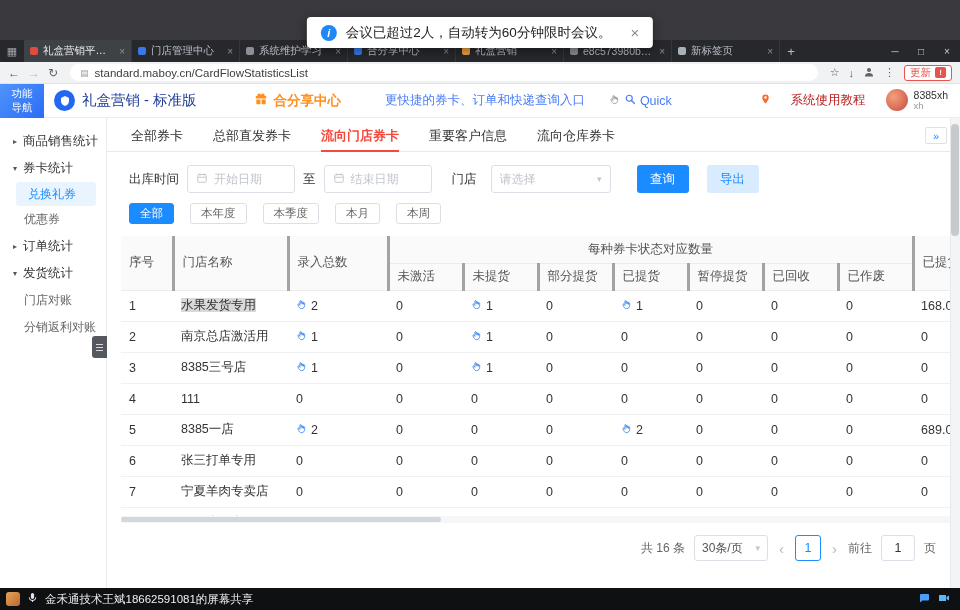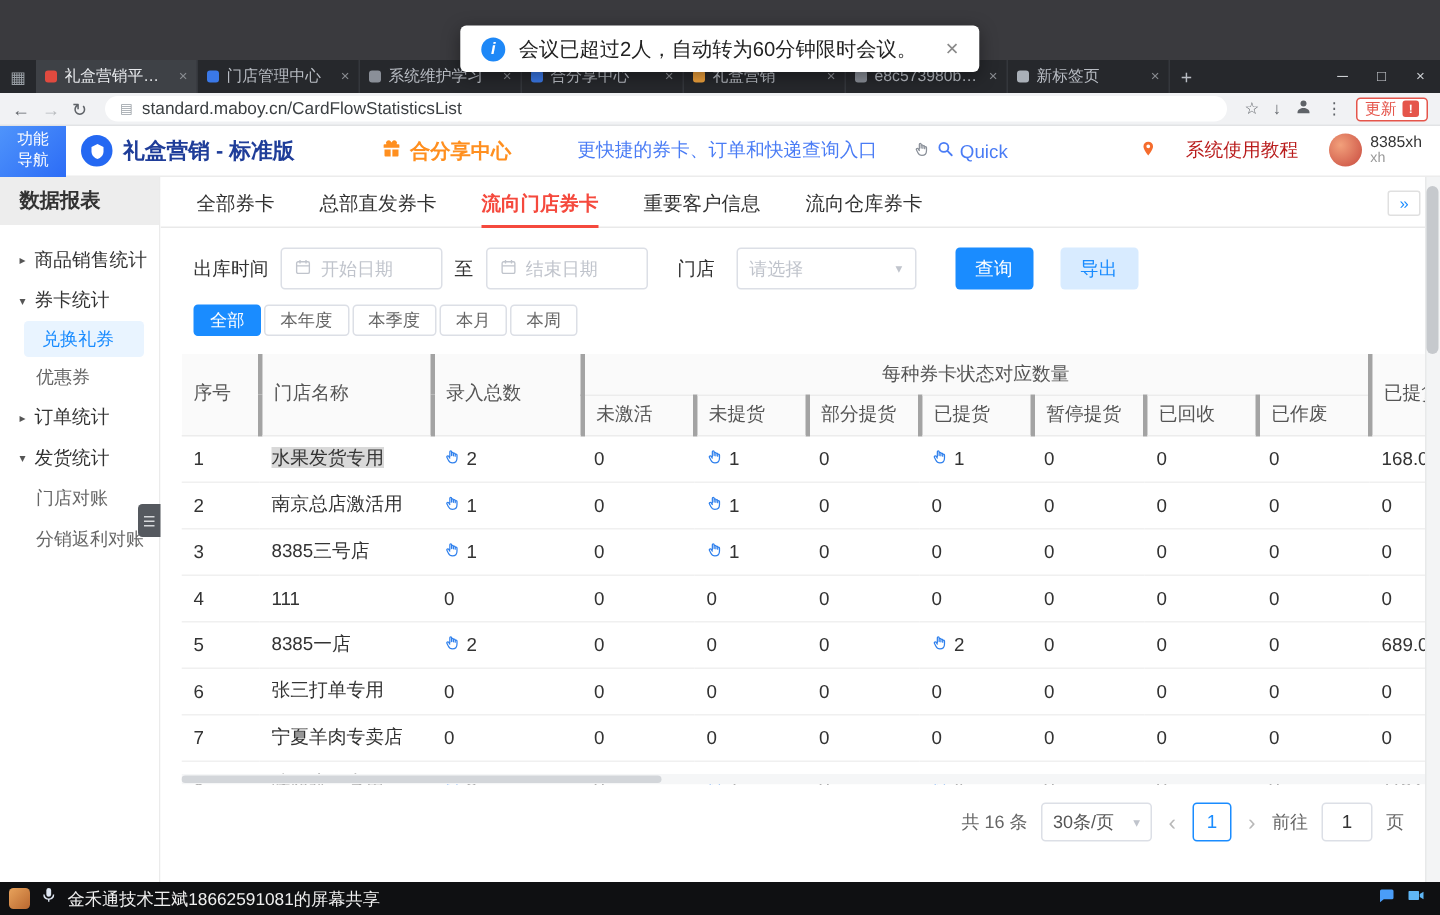--- a/index.html
+++ b/index.html
@@ -44,21 +44,21 @@
        color:#e5554b;font-size:10.5px;padding:0 5px;height:16px;cursor:pointer}
   .updatechip .bang{width:11px;height:11px;border-radius:2px;background:#e5554b;color:#fff;font-size:8px;font-weight:bold;
        display:flex;align-items:center;justify-content:center}
 
   
   .appheader{height:34px;background:#fff;display:flex;align-items:center;border-bottom:1px solid #ececec}
   .navblock{width:44px;height:34px;background:linear-gradient(135deg,#4f94fb,#2c6cf6);color:#fff;font-size:10.5px;
        display:flex;flex-direction:column;align-items:center;justify-content:center;line-height:1.25;flex:none;cursor:pointer}
   .brandwrap{display:flex;align-items:center;gap:7px;margin-left:10px}
   .logo{width:21px;height:21px;border-radius:50%;background:#2468f2;display:flex;align-items:center;justify-content:center;flex:none}
-  .brand{font-size:14.5px;font-weight:bold;color:#1f3d99;white-space:nowrap}
+  .brand{font-size:14.5px;font-weight:normal;color:#1f3d99;white-space:nowrap}
   .sharecenter{display:flex;align-items:center;gap:5px;margin-left:58px;color:#ff8f1f;font-size:13.5px;font-weight:bold;cursor:pointer;white-space:nowrap}
   .quicktip{margin-left:44px;color:#4a7cf5;font-size:12.5px;white-space:nowrap;cursor:pointer}
   .quickbox{display:flex;align-items:center;gap:4px;margin-left:24px;color:#4a7cf5;font-size:12.5px;cursor:pointer}
   .tutorial{display:flex;align-items:center;gap:20px;margin-left:auto;color:#b91c1c;font-size:12.5px;cursor:pointer;white-space:nowrap}
   .userwrap{display:flex;align-items:center;gap:6px;margin-left:20px;margin-right:12px;cursor:pointer}
   .avatar{width:22px;height:22px;border-radius:50%;background:radial-gradient(circle at 35% 35%,#f2a07b,#c84a3f);flex:none}
   .uname{font-size:10.5px;color:#333;line-height:1.15}
   .usub{font-size:9.5px;color:#999;line-height:1.15}
 
   
@@ -85,21 +85,21 @@
   .filters{display:flex;align-items:center;gap:8px;margin:13px 0 0 22px;font-size:12.5px;color:#333}
   .dinput{width:108px;height:28px;border:1px solid #dcdfe6;border-radius:3px;display:flex;align-items:center;gap:6px;
        padding:0 8px;background:#fff;cursor:text}
   .ph{color:#c0c4cc;font-size:12px;white-space:nowrap}
   .selbox{width:120px;height:28px;border:1px solid #dcdfe6;border-radius:3px;display:flex;align-items:center;
        justify-content:space-between;padding:0 8px;background:#fff;margin-left:6px;cursor:pointer}
   .chev{color:#c0c4cc;font-size:9px}
   .btn-primary{width:52px;height:28px;background:#1a8cff;color:#fff;border:none;border-radius:3px;font-size:12.5px;margin-left:18px;cursor:pointer;font-family:Liberation Sans, sans-serif}
   .btn-light{width:52px;height:28px;background:#d8ebff;color:#1a8cff;border:none;border-radius:3px;font-size:12.5px;margin-left:10px;cursor:pointer;font-family:inherit}
 
-  .quick{display:flex;gap:2px;margin:10px 0 0 22px}
+  .quick{display:flex;gap:16px;margin:10px 0 0 22px}
   .qbtn{height:21px;padding:0 10px;border-radius:3px;font-size:11.5px;display:flex;align-items:center;
        border:1px solid #dcdfe6;background:#fff;color:#666;cursor:pointer}
   .qbtn.active{background:#1a8cff;border-color:#1a8cff;color:#fff}
 
   .tclip{margin:12px 0 0 14px;height:287px;overflow:hidden;position:relative}
   table{border-collapse:collapse;table-layout:fixed;width:882px}
   th,td{text-align:left;padding:0 8px;font-weight:normal;white-space:nowrap;overflow:hidden}
   thead th{background:#fafafa;color:#555;font-size:12.5px;border-bottom:1px solid #ececec;border-right:3px solid #a3a3a3;height:27px}
   thead th.group{text-align:center}
   tbody td{height:31px;border-bottom:1px solid #f0f0f0;font-size:12.5px;color:#333}
@@ -249,21 +249,20 @@
       <span class="avatar"></span>
       <span>
         <div class="uname">8385xh</div>
         <div class="usub">xh</div>
       </span>
     </div>
   </div>
 
   <div class="bodywrap">
     <aside class="sidebar">
-      <div class="sidetitle">数据报表</div>
       <div class="sideitems" id="side-items">
           <div class="sitem">
             <span class="arr">▸</span>
             <span>商品销售统计</span>
           </div>
           <div class="sitem">
             <span class="arr">▾</span>
             <span>券卡统计</span>
           </div>
           <div class="sitem l1 active">兑换礼券</div>

